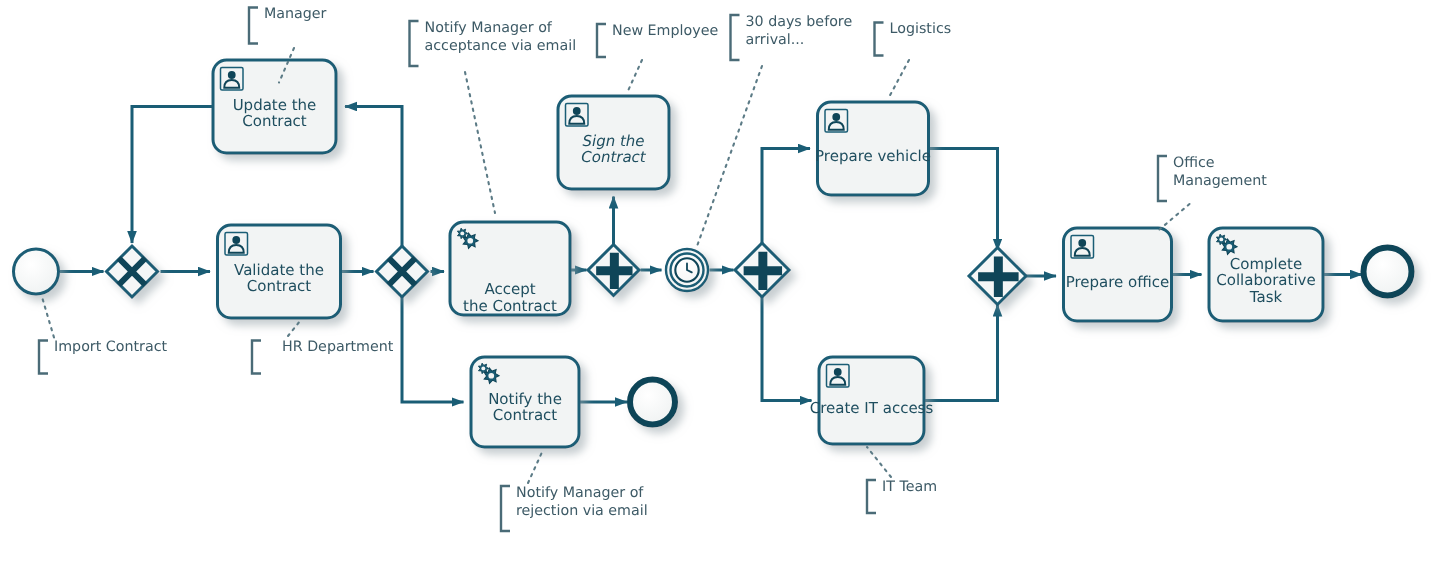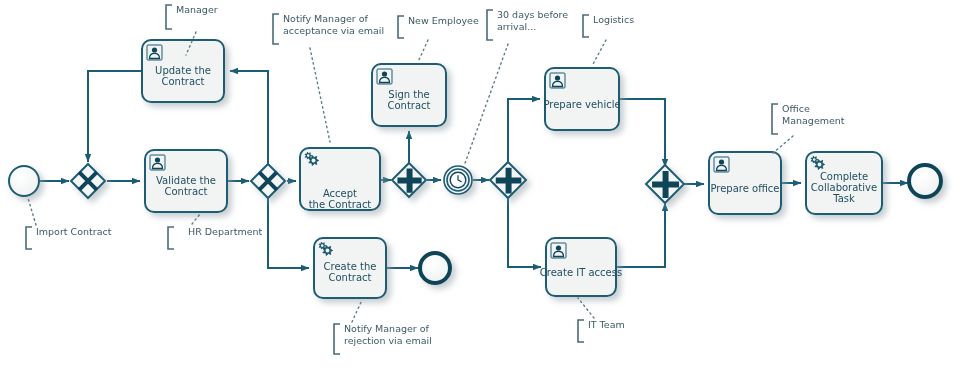--- a/index.html
+++ b/index.html
@@ -208,23 +208,23 @@
       </g>
   </svg>
 
   <div id="labels-layer">
       <div class="lbl" style="left: 128px; width: 110px; top: 65px;">Update the
 Contract</div>
       <div class="lbl" style="left: 131px; width: 110px; top: 175px;">Validate the
 Contract</div>
       <div class="lbl" style="left: 286px; width: 108px; top: 172px; margin-top: 16px;">Accept
 the Contract</div>
-      <div class="lbl" style="left: 300px; width: 100px; top: 261px;">Create the
-Contract</div>
-      <div class="lbl" style="left: 358px; width: 102px; top: 89px;">Sign the
+      <div class="lbl" style="left: 300px; width: 100px; top: 261px;">Notify the
+Contract</div>
+      <div class="lbl" style="left: 358px; width: 102px; top: 89px; font-style: italic;">Sign the
 Contract</div>
       <div class="lbl" style="left: 531px; width: 102px; top: 98.5px;">Prepare vehicle</div>
       <div class="lbl" style="left: 532px; width: 98px; top: 266.5px;">Create IT access</div>
       <div class="lbl" style="left: 695px; width: 100px; top: 182.5px;">Prepare office</div>
       <div class="lbl" style="left: 792px; width: 104px; top: 170.5px;">Complete
 Collaborative
 Task</div>
     </div>
   <div id="anno-text-layer">
       <div class="anno" style="left: 176px; top: 4px;">Manager</div>

